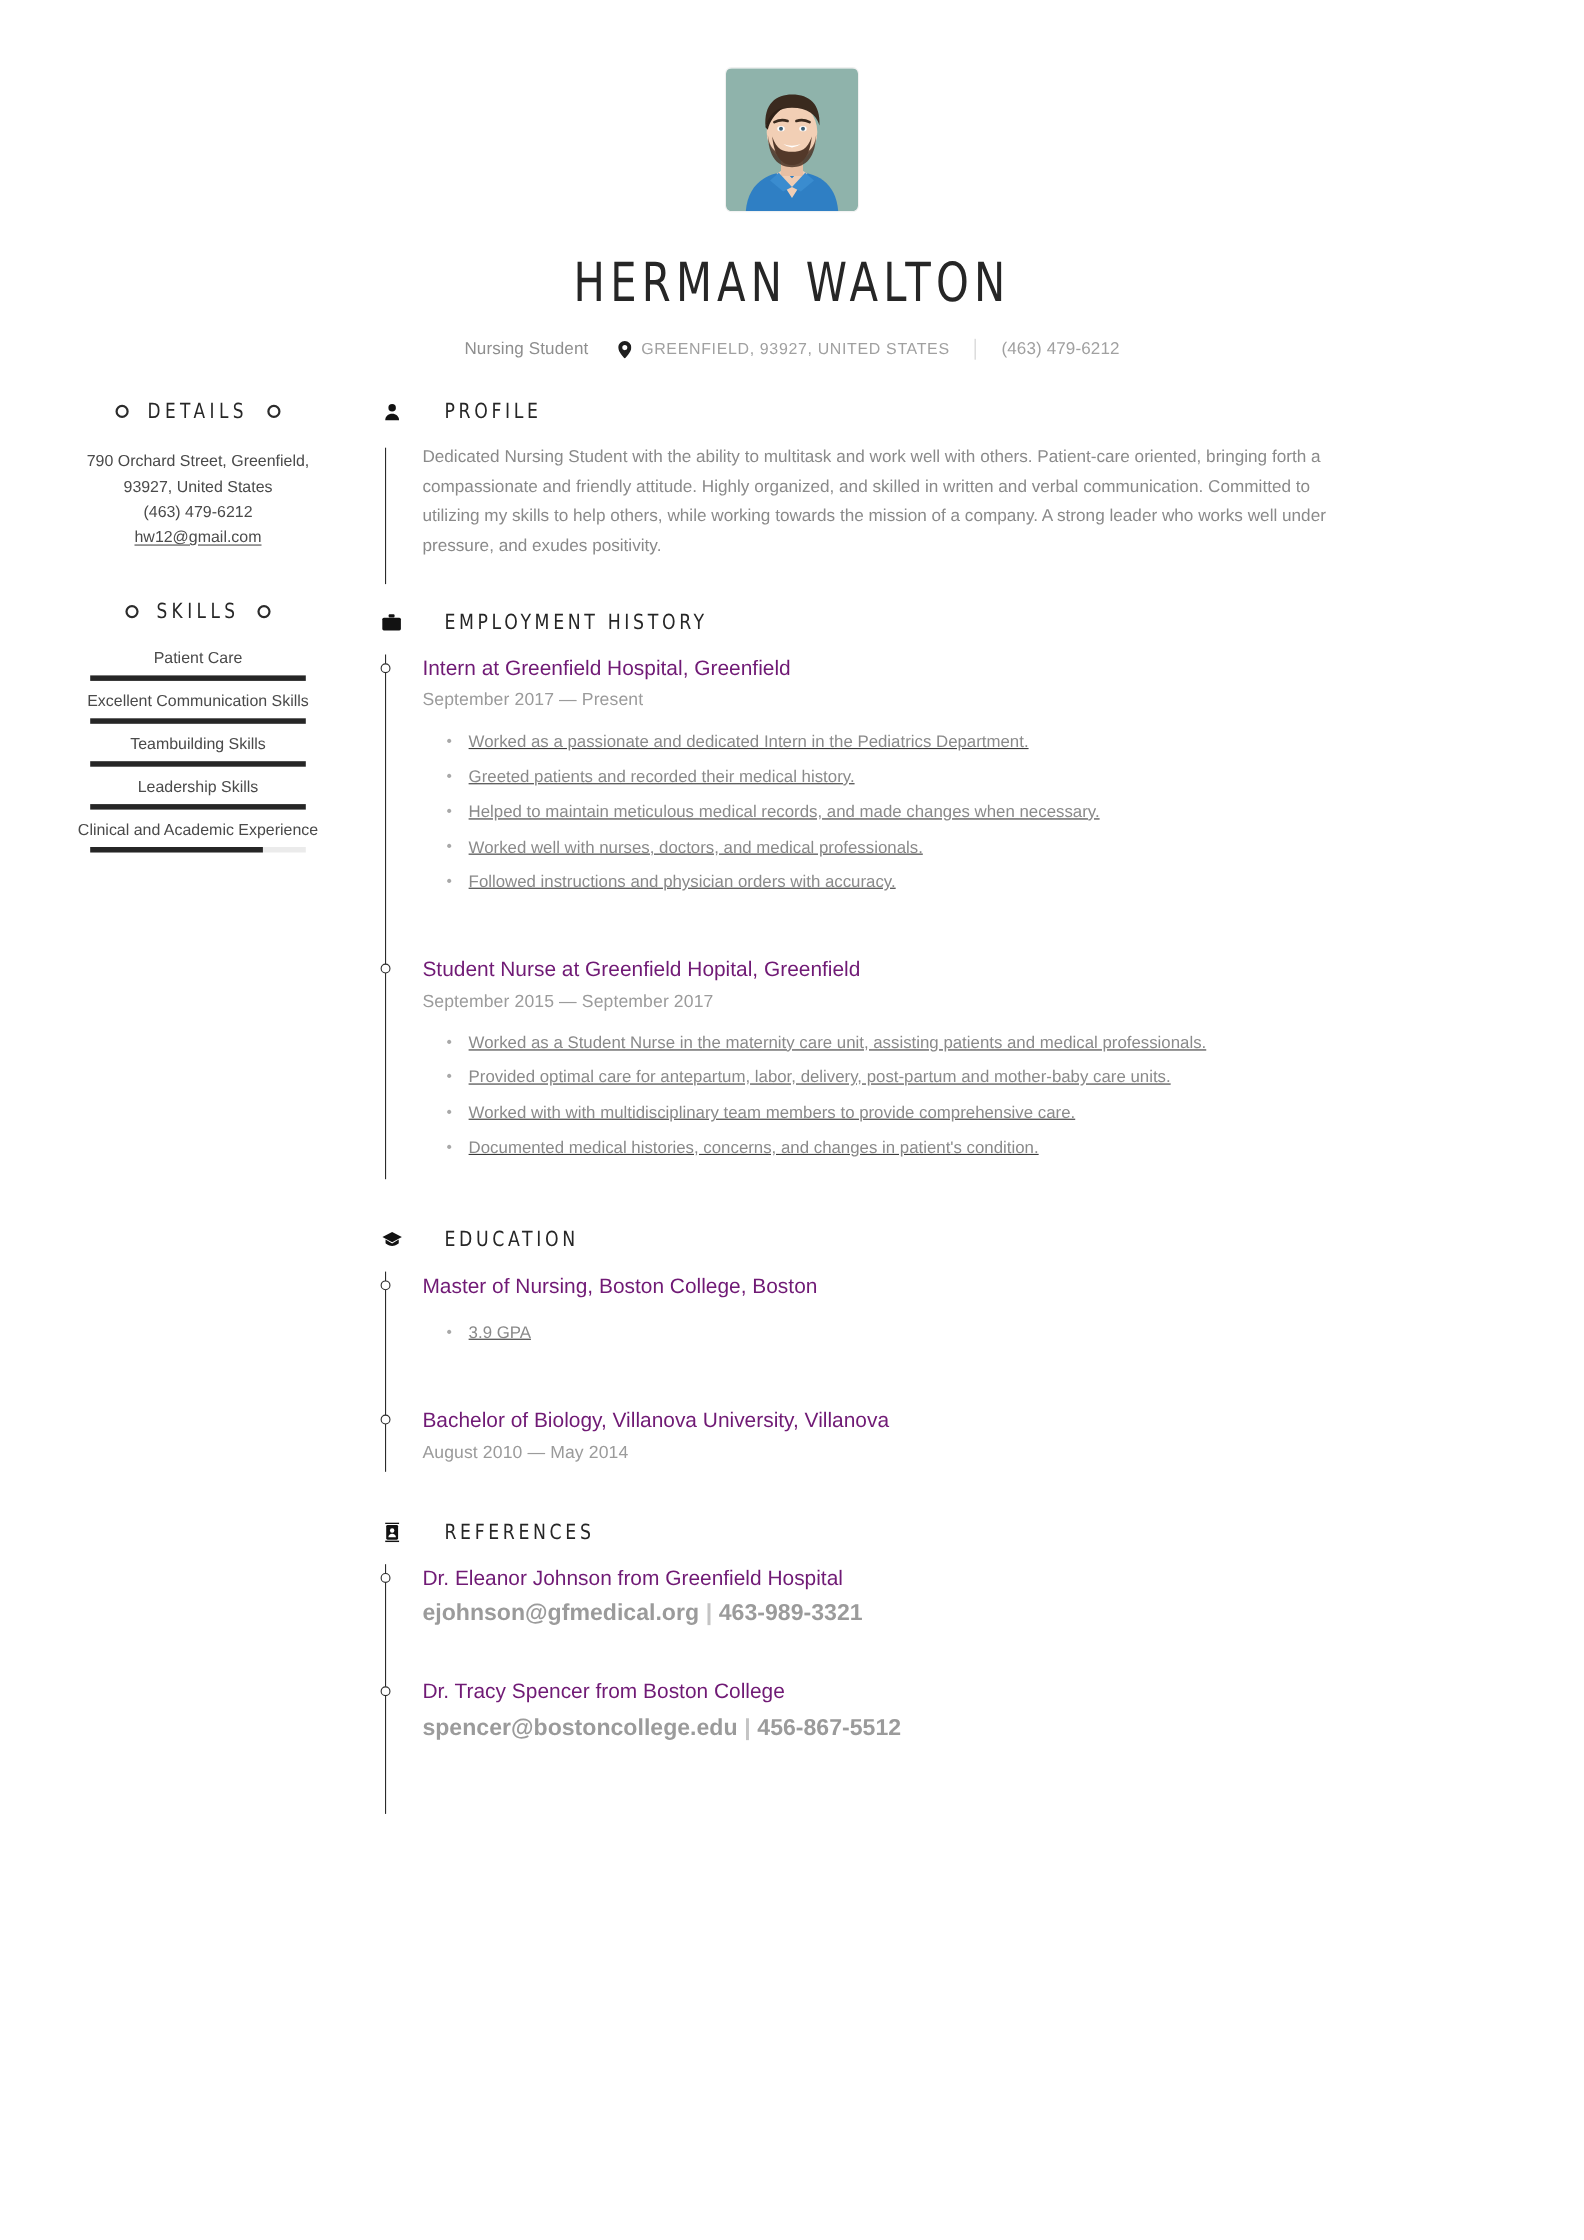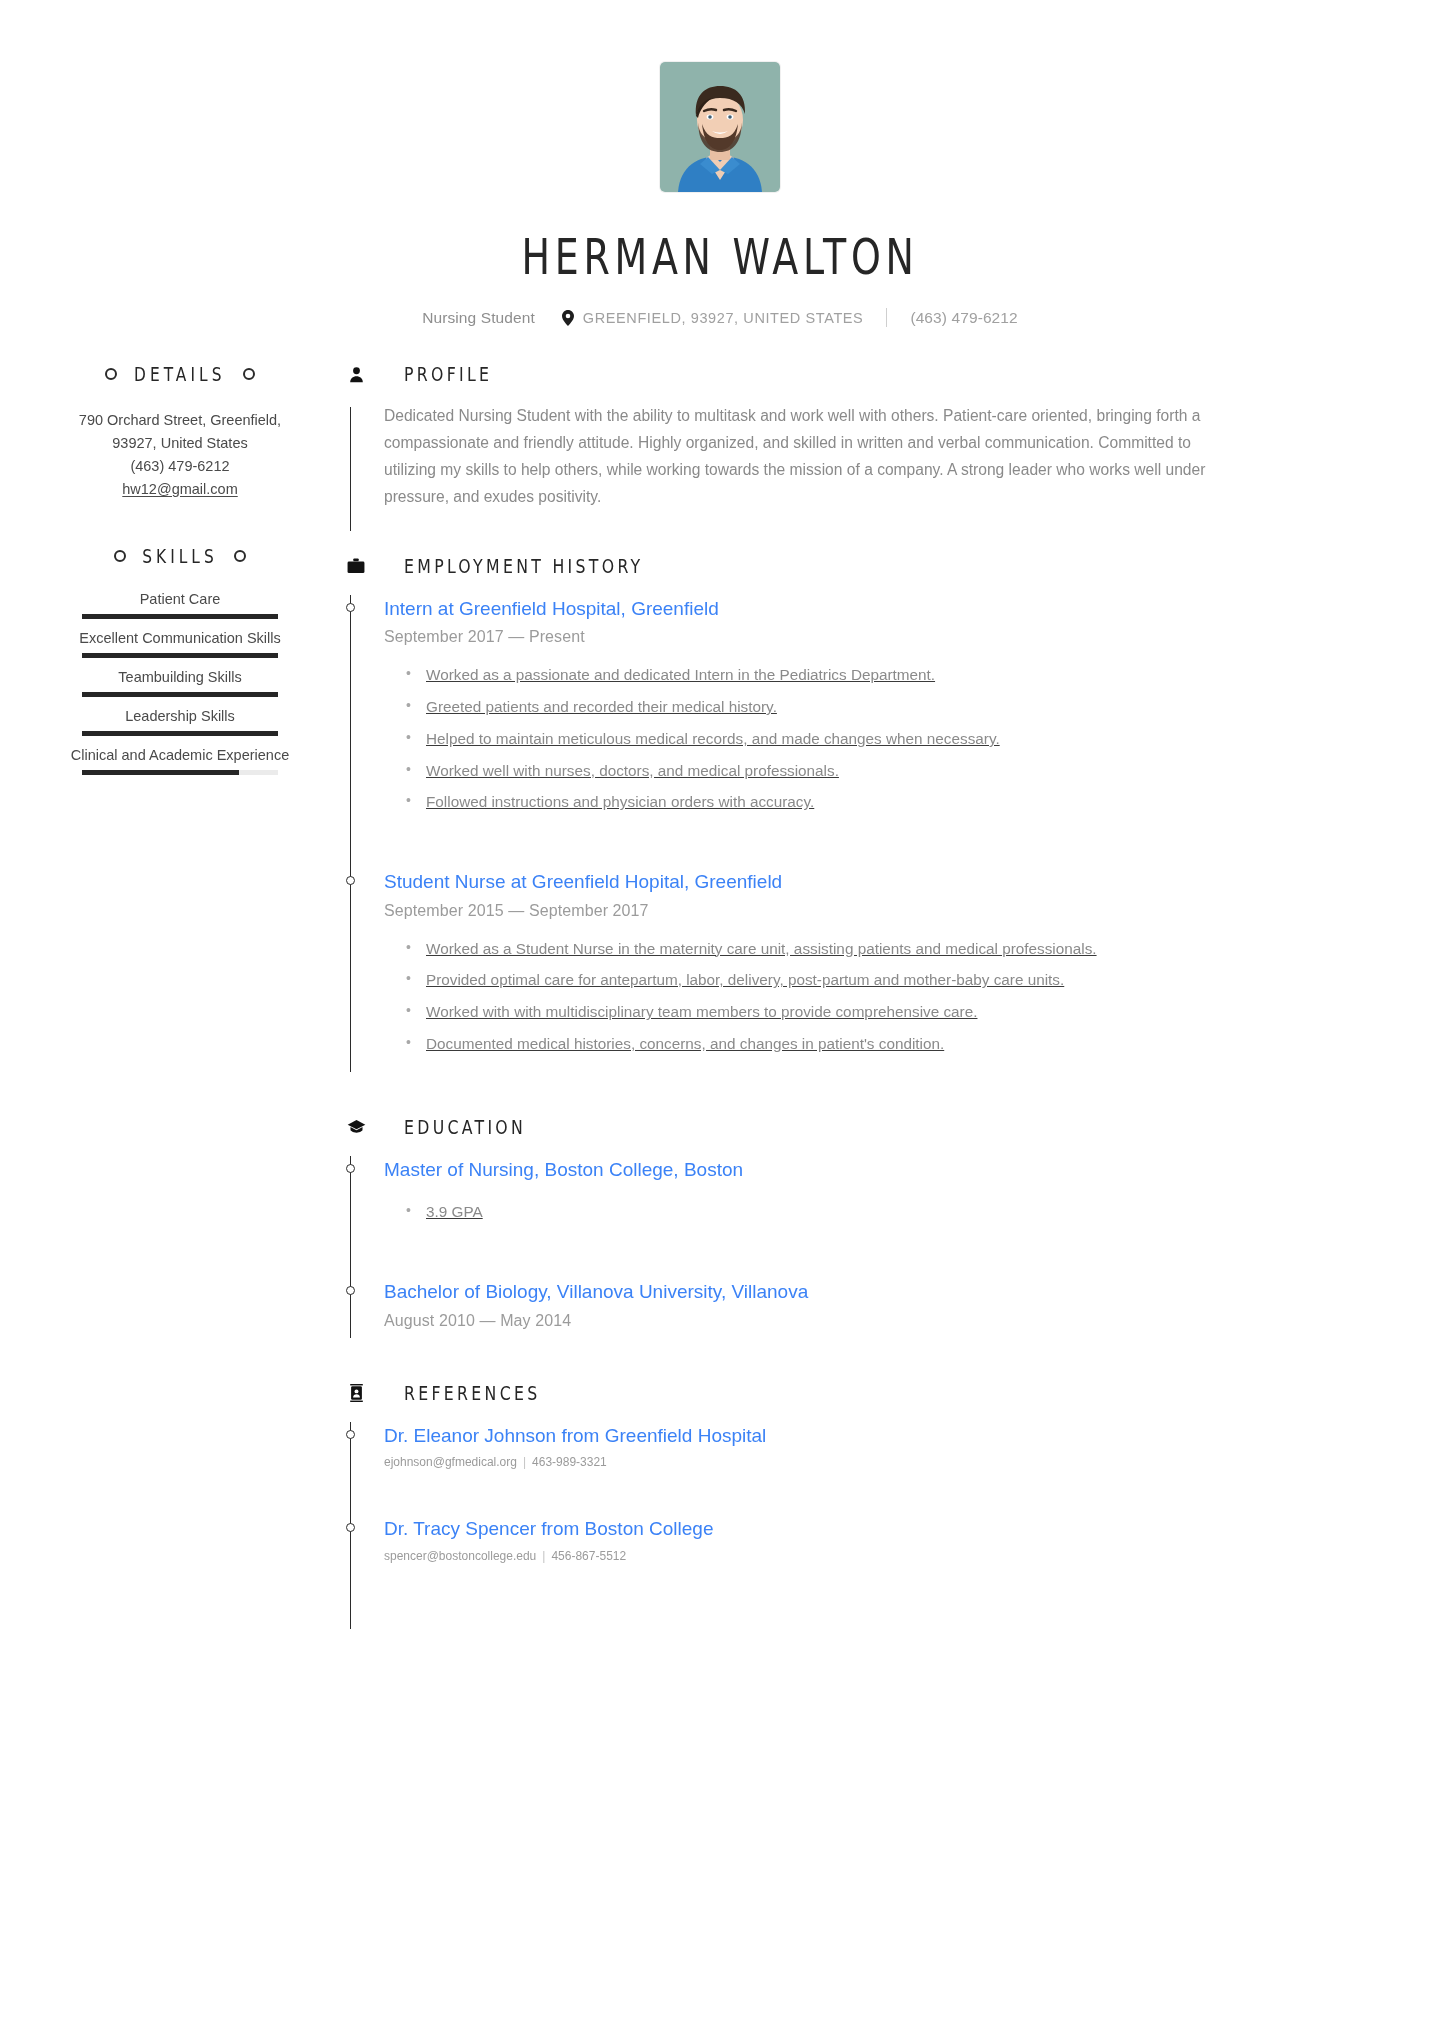--- a/index.html
+++ b/index.html
@@ -218,34 +218,35 @@
     top: 8px;
     width: 9px;
     height: 9px;
     border: 1.4px solid #2b2b2b;
     border-radius: 50%;
     background: #ffffff;
     box-sizing: border-box;
   }
   .entry-title {
     font-size: 19px;
-    color: #3b82f6;
+    color: #701a75;
     line-height: 1.45;
     font-weight: 400;
   }
   .entry-date {
     font-size: 16px;
     color: #9b9b9b;
     margin-top: 6px;
     letter-spacing: 0.1px;
   }
   .entry-sub {
-    font-size: 12px;
+    font-size: 21px;
     color: #9b9b9b;
     margin-top: 6px;
+    font-weight: bold;
   }
   .entry-sub .pipe { color: #c4c4c4; padding: 0 6px; }
 
   ul.bullets {
     list-style: none;
     margin: 17px 0 0 0;
     padding: 0 0 0 42px;
     text-decoration: underline;
   }
   ul.bullets li {

